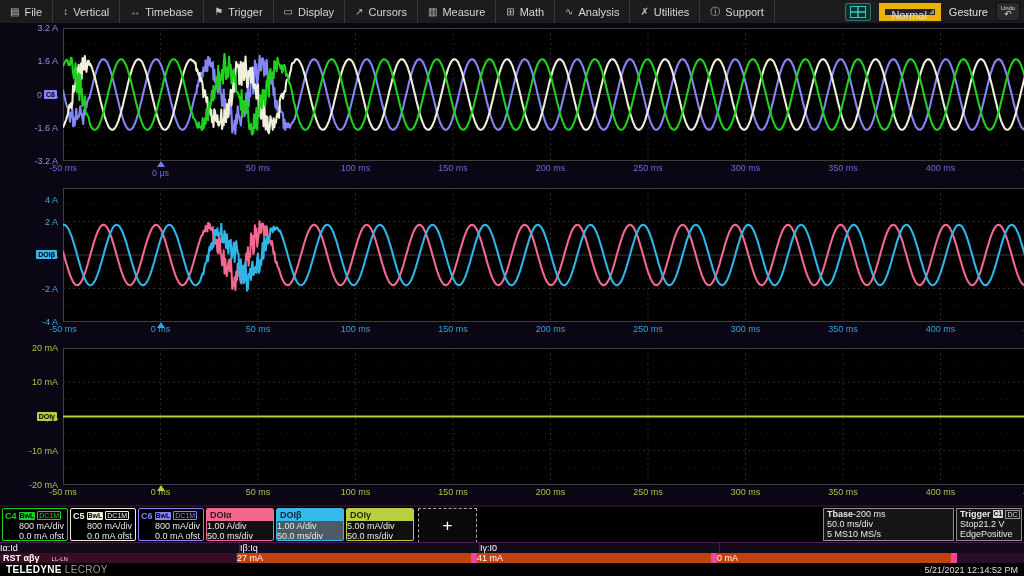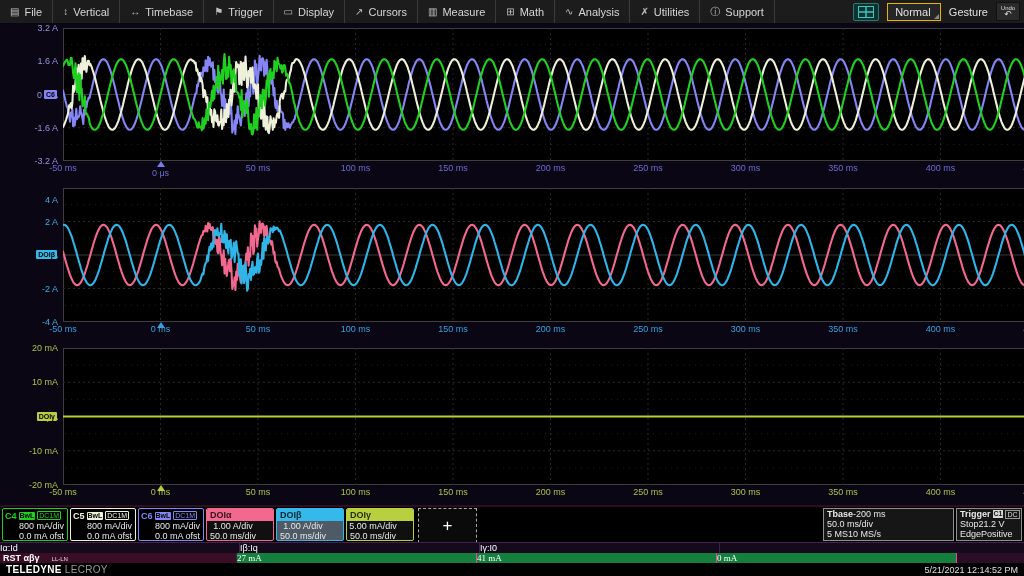--- a/index.html
+++ b/index.html
@@ -7,21 +7,21 @@
           font-family:"Liberation Sans",sans-serif;-webkit-font-smoothing:antialiased;}
   
   .menubar{position:absolute;top:0;left:0;right:0;height:23px;background:#1c1c1c;
            border-bottom:1px solid #06041c;display:flex;align-items:stretch;color:#d6d6d6;font-size:11px;}
   .menu-items{display:flex;align-items:stretch;}
   .menu-item{display:flex;align-items:center;gap:5px;padding:0 10px;border-right:1px solid #3a3a3a;cursor:default;}
   .menu-item .mi-icon{font-size:10px;color:#c0c0c0;}
   .menu-right{margin-left:auto;display:flex;align-items:center;gap:8px;padding-right:4px;}
   .grid-btn{width:26px;height:18px;background:#0c3232;border:1px solid #2c7a72;border-radius:2px;
             display:flex;align-items:center;justify-content:center;padding:0;}
-  .normal-btn{position:relative;min-width:54px;height:18px;background:#262626;border:1px solid #eab308;
+  .normal-btn{position:relative;min-width:54px;height:18px;background:#262626;border:6px solid #eab308;
               color:#e0e0e0;font-size:11px;font-family:inherit;text-align:center;padding:0 8px 0 6px;}
   .dd-corner{position:absolute;right:1px;bottom:1px;width:0;height:0;
              border-left:5px solid transparent;border-bottom:5px solid #8a8a8a;}
   .gesture{color:#e0e0e0;font-size:11px;}
   .undo-btn{width:24px;height:19px;background:#2a2a2a;border:1px solid #111;color:#ddd;padding:0;
             display:flex;flex-direction:column;align-items:center;justify-content:center;line-height:1;}
   .undo-txt{font-size:6px;}
   .undo-icon{font-size:9px;margin-top:-1px;}
   
   .scope{position:absolute;top:23px;left:0;right:0;height:468px;background:#0b0614;margin-left:16px;}
@@ -35,21 +35,21 @@
                border-top:2px solid #2d0d20;display:flex;align-items:flex-start;padding-top:1px;}
   .dbox{height:33px;margin-left:2px;font-size:9px;color:#e8e8e8;box-sizing:border-box;flex:0 0 auto;}
   .ch-box{width:66px;background:#000;border:1px solid;border-radius:2px;}
   .ch-head{height:11px;display:flex;align-items:center;gap:2px;padding:1px 2px 0 2px;}
   .ch-name{font-size:9px;font-weight:bold;}
   .badge-solid{font-size:7px;font-weight:bold;color:#000;padding:0 1px;border-radius:1px;line-height:8px;}
   .badge-line{font-size:7px;padding:0 1px;border:1px solid;border-radius:1px;line-height:7px;}
   .ch-line{text-align:right;line-height:10px;padding-right:3px;white-space:nowrap;}
   .fn-box{width:68px;border:1px solid;border-radius:2px;background:#101010;overflow:hidden;}
   .fn-head{height:12px;font-size:9px;font-weight:bold;padding:0 0 0 3px;line-height:12px;color:rgba(0,0,0,.8);}
-  .fn-line{text-align:center;line-height:10px;padding-right:14px;white-space:nowrap;}
+  .fn-line{text-align:left;line-height:10px;padding-right:14px;white-space:nowrap;}
   .add-box{width:57px;height:33px;margin-left:4px;background:#0a0a0a;border:1px dashed #a8a8a8;
            color:#fff;font-size:17px;display:flex;align-items:center;justify-content:center;}
   .spacer{flex:1 1 auto;}
   .tb-box{width:131px;background:#161616;border:1px solid #8f8f8f;padding:0 3px;}
   .tb-row{display:flex;line-height:10px;}
   .tb-title{font-weight:bold;}
   .trg-box{width:66px;background:#161616;border:1px solid #8f8f8f;padding:0 3px;margin-right:2px;}
   .trg-head{display:flex;align-items:center;gap:2px;line-height:10px;}
   .tbadge1{font-size:7px;font-weight:bold;background:#d8d8d8;color:#111;padding:0 1px;line-height:8px;}
   .tbadge2{font-size:7px;color:#ddd;border:1px solid #999;padding:0 1px;line-height:7px;}
@@ -57,21 +57,21 @@
   .numerics{position:absolute;top:542px;left:0;right:0;height:21px;background:#150a1c;border-top:1px solid #43214d;}
   .nrow{display:flex;align-items:stretch;}
   .nrow1{height:10px;}
   .nrow2{height:10px;}
   .ncell{box-sizing:border-box;border-right:1px solid #3d1f47;font-size:9px;line-height:10px;color:#fff;
          overflow:hidden;white-space:nowrap;}
   .ncell-label{width:237px;padding-left:3px;font-weight:bold;}
   .ncell-val{width:240px;text-align:left;}
   .ncell-fill{flex:1 1 auto;border-right:none;}
   .nsub{font-weight:normal;font-size:6px;margin-left:12px;color:#e8d8e8;}
-  .val-bg{background:#15803d;border-right:1px solid #ec4899;font-family:Liberation Serif, serif;}
+  .val-bg{background:#c2410c;border-right:6px solid #ec4899;}
   .lab2-bg{background:#3a0d26;}
   .fill2-bg{background:#2a0d26;}
   
   .footer{position:absolute;top:563px;left:0;right:0;height:13px;background:#000;display:flex;
           align-items:center;justify-content:space-between;padding:0 6px;box-sizing:border-box;}
   .brand{font-size:10px;color:#fff;letter-spacing:.3px;}
   .brand b{font-weight:bold;}
   .brand span{color:#9a9a9a;}
   .datetime{font-size:9px;color:#e0e0e0;}
 </style>

